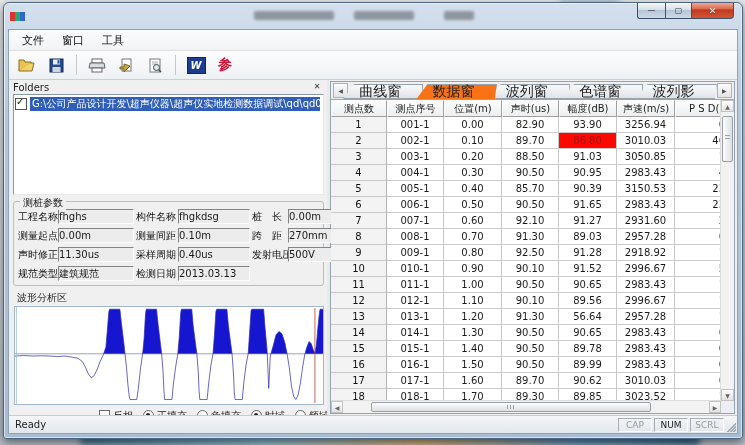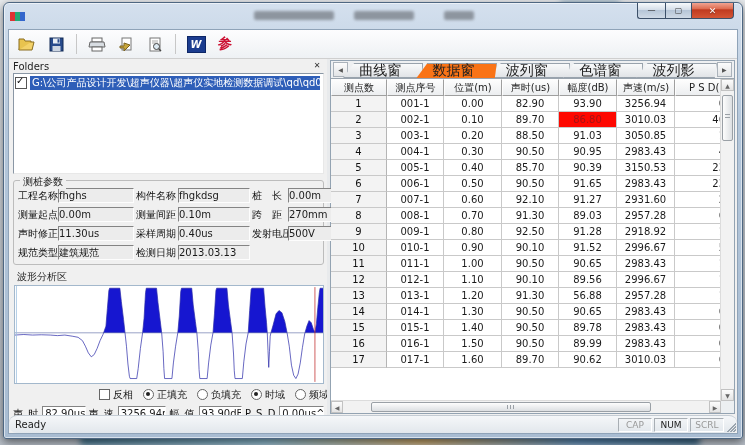--- a/index.html
+++ b/index.html
@@ -127,21 +127,21 @@
                 font-size:6px;color:#666;background:linear-gradient(#fcfcfc,#e4e4e4);border:1px solid #c2c2c2;box-sizing:border-box;}
   .hscroll .btn.left{left:0;} .hscroll .btn.right{right:0;}
   .hthumb{position:absolute;top:1px;bottom:1px;left:40px;right:70px;border:1px solid #9aa0a6;border-radius:2px;
           background:linear-gradient(#fdfdfd,#dcdfe2);}
   .hthumb::after{content:"";position:absolute;top:2px;bottom:2px;left:calc(50% - 4px);width:8px;
           background:repeating-linear-gradient(90deg,#9aa0a6 0 1px,transparent 1px 3px);}
   .scroll-corner{position:absolute;right:0;bottom:0;width:13px;height:12px;background:#eceff1;}
 
   
   .statusbar{height:17px;flex:none;background:linear-gradient(#f5f7f9,#e2e7ec);
-             border-top:1px solid #c4ccd4;display:flex;align-items:center;position:relative;font-size:10px;border-radius:8px;}
+             border-top:1px solid #c4ccd4;display:flex;align-items:center;position:relative;font-size:10px;}
   .status-ready{padding-left:6px;color:#222;}
   .status-toggles{position:absolute;right:13px;display:flex;gap:2px;}
   .toggle-cell{min-width:28px;height:12px;line-height:12px;text-align:center;font-size:9px;
                border:1px solid;border-color:#a8aeb4 #fff #fff #a8aeb4;padding:0 2px;color:#999;}
   .toggle-cell.on{color:#222;}
   .resize-grip{position:absolute;right:1px;bottom:1px;width:11px;height:11px;
      background:
        linear-gradient(135deg,transparent 0 58%,#9aa4ae 58% 64%,transparent 64% 72%,#9aa4ae 72% 78%,transparent 78% 86%,#9aa4ae 86% 92%,transparent 92%);}
 </style>
 </head>
@@ -163,20 +163,25 @@
     <span class="redact" style="left:440px;top:8px;width:30px;"></span>
     <div class="caption-buttons">
       <div class="cap-btn min">—</div>
       <div class="cap-btn max">▢</div>
       <div class="cap-btn close">✕</div>
     </div>
   </div>
 
   <div class="window-body">
 
+    <div class="menubar" id="menubar">
+        <div class="menu-item">文件</div>
+        <div class="menu-item">窗口</div>
+        <div class="menu-item">工具</div>
+      </div>
 
     <div class="toolbar">
       <div class="tool-btn">
         <svg width="18" height="14" viewBox="0 0 18 14">
           <path d="M1,13 L3,5 L16,5 L14,13 Z" fill="#f3d26a" stroke="#8a6d1f"></path>
           <path d="M1,13 L1,2 L6,2 L7,4 L13,4 L13,5" fill="#e8c34f" stroke="#8a6d1f"></path>
         </svg>
       </div>
       <div class="tool-btn">
         <svg width="15" height="15" viewBox="0 0 15 15">
@@ -444,21 +449,21 @@
                 <div class="td">90.10</div>
                 <div class="td">89.56</div>
                 <div class="td">2996.67</div>
                 <div class="td psd">1.60</div>
               </div>
               <div class="tr">
                 <div class="td rowhead">13</div>
                 <div class="td">013-1</div>
                 <div class="td">1.20</div>
                 <div class="td">91.30</div>
-                <div class="td">56.88</div>
+                <div class="td">56.64</div>
                 <div class="td">2957.28</div>
                 <div class="td psd">14.4</div>
               </div>
               <div class="tr">
                 <div class="td rowhead">14</div>
                 <div class="td">014-1</div>
                 <div class="td">1.30</div>
                 <div class="td">90.50</div>
                 <div class="td">90.65</div>
                 <div class="td">2983.43</div>
@@ -483,20 +488,29 @@
                 <div class="td psd">0.00</div>
               </div>
               <div class="tr">
                 <div class="td rowhead">17</div>
                 <div class="td">017-1</div>
                 <div class="td">1.60</div>
                 <div class="td">89.70</div>
                 <div class="td">90.62</div>
                 <div class="td">3010.03</div>
                 <div class="td psd">6.40</div>
+              </div>
+              <div class="tr">
+                <div class="td rowhead">18</div>
+                <div class="td">018-1</div>
+                <div class="td">1.70</div>
+                <div class="td">89.30</div>
+                <div class="td">89.85</div>
+                <div class="td">3023.52</div>
+                <div class="td psd">1.60</div>
               </div>
             </div>
           <div class="vscroll">
             <div class="btn up">▲</div>
             <div class="vthumb"></div>
             <div class="btn down">▼</div>
           </div>
           <div class="hscroll">
             <div class="btn left">◀</div>
             <div class="hthumb"></div>

